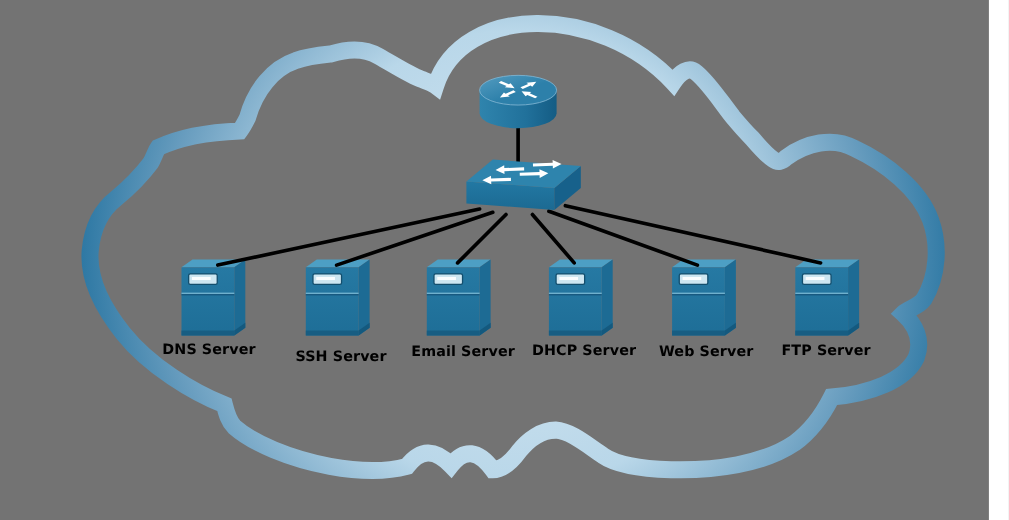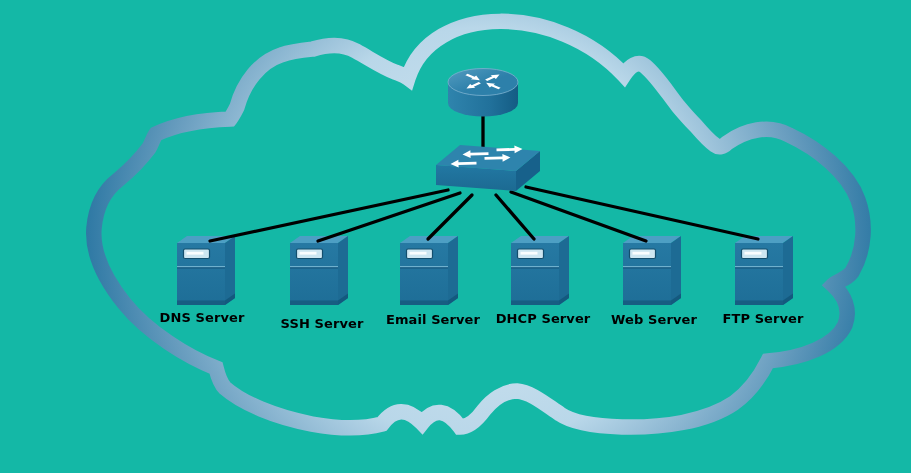--- a/index.html
+++ b/index.html
@@ -1,17 +1,17 @@
 <!DOCTYPE html>
 <html><head>
 <meta charset="utf-8">
 <style>
   html,body{margin:0;padding:0;background:#ffffff;}
-  .stage{position:relative;width:899px;height:473px;background:#14b8a6;overflow:hidden;
-         font-family:"DejaVu Sans",sans-serif;padding-left:12px;}
+  .stage{position:relative;width:899px;height:473px;background:#737373;overflow:hidden;
+         font-family:"DejaVu Sans",sans-serif;}
   svg{display:block;}
   .lbl{font:bold 13px "DejaVu Sans",sans-serif;letter-spacing:.1px;}
 </style>
 </head>
 <body>
 
 <div class="stage">
 <svg width="917" height="473" viewBox="0 0 917 473">
   <defs>
     <radialGradient id="cloudGrad" gradientUnits="userSpaceOnUse" cx="470" cy="235" r="415">

